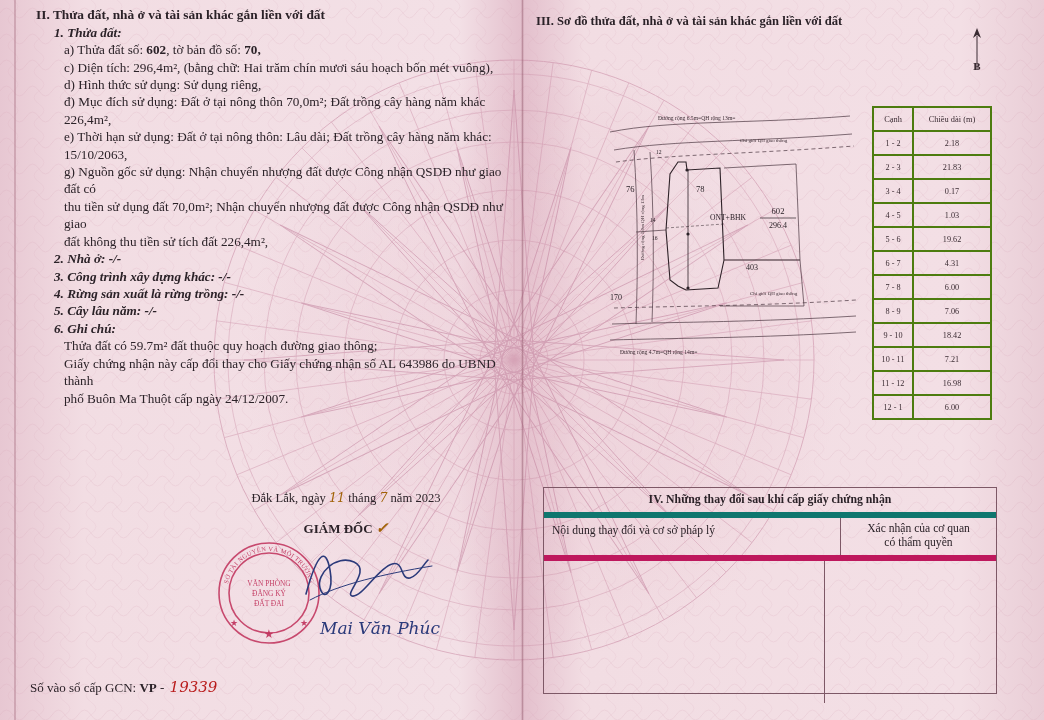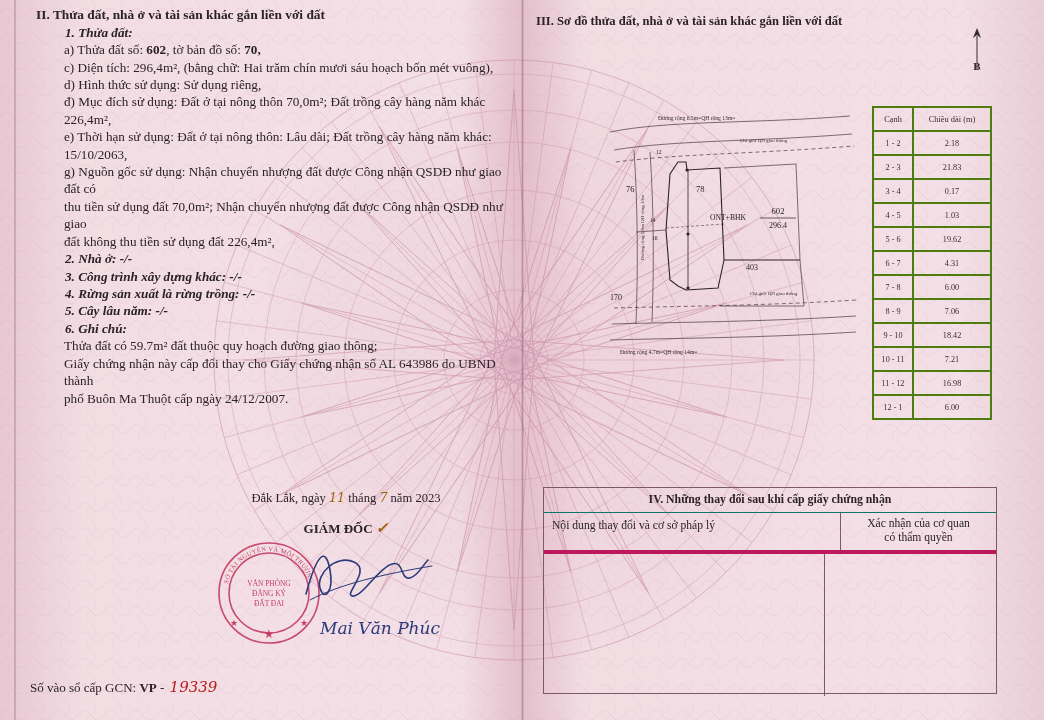--- a/index.html
+++ b/index.html
@@ -40,21 +40,21 @@
   #leftedge {
     position:absolute; left:14px; top:0; width:2px; height:720px;
     background:rgba(160,100,120,0.35);
   }
   
   #sec2 {
     position:absolute; left:36px; top:6px; width:470px;
     color:#2b2228; font-size:13.2px; line-height:1.32;
   }
   #sec2 .h { font-weight:bold; font-size:13.4px; }
-  #sec2 .lvl1 { margin-left:29px;font-style:italic; }
+  #sec2 .lvl1 { margin-left:18px;font-style:italic; }
   #sec2 .lvl2 { margin-left:28px; }
   .it { font-style:italic; }
   .bold { font-weight:bold; }
   
   #sec3 {
     position:absolute; left:536px; top:14px; width:470px;
     color:#2b2228; font-size:12.6px; font-weight:bold;
   }
   
   #northarrow { position:absolute; left:966px; top:24px; width:22px; height:48px; }
@@ -95,23 +95,23 @@
     font-family:"DejaVu Serif", serif; font-style:italic;
   }
   
   #sec4 {
     position:absolute; left:543px; top:487px; width:452px; height:205px;
     border:1px solid #7d5866;
     font-size:11.6px; color:#2b2228;
   }
   #sec4 .title {
     text-align:center; font-weight:bold; padding:4px 0 5px 0;
-    border-bottom:1px solid #0f766e; font-size:11.8px;
-  }
-  #sec4 .hrow { display:flex; border-bottom:4px solid #be185d; }
+    border-bottom:6px solid #0f766e; font-size:11.8px;
+  }
+  #sec4 .hrow { display:flex; border-bottom:6px solid #be185d; }
   #sec4 .c1 { width:280px; border-right:1px solid #7d5866; padding:6px 8px; }
   #sec4 .c2 { flex:1; padding:4px 6px; text-align:center; line-height:1.25; }
   #sec4 .body { display:flex; height:142px; }
   #sec4 .b1 { width:280px; border-right:1px solid #7d5866; }
   #sec4 .b2 { flex:1; }
   
   #footer {
     position:absolute; left:30px; top:678px;
     font-size:13px; color:#2b2228;
   }
@@ -246,21 +246,21 @@
   <div class="lvl2">
     <span>a) Thửa đất số: </span><span class="bold">602</span><span>, tờ bản đồ số: </span><span class="bold">70,</span>
   </div>
   <div class="lvl2">c) Diện tích: 296,4m², (bằng chữ: Hai trăm chín mươi sáu hoạch bốn mét vuông),</div>
   <div class="lvl2">d) Hình thức sử dụng: Sử dụng riêng,</div>
   <div class="lvl2">đ) Mục đích sử dụng: Đất ở tại nông thôn 70,0m²; Đất trồng cây hàng năm khác 226,4m²,</div>
   <div class="lvl2">e) Thời hạn sử dụng: Đất ở tại nông thôn: Lâu dài; Đất trồng cây hàng năm khác:</div>
   <div class="lvl2">15/10/2063,</div>
   <div class="lvl2">g) Nguồn gốc sử dụng: Nhận chuyển nhượng đất được Công nhận QSDĐ như giao đất có</div>
   <div class="lvl2">thu tiền sử dụng đất 70,0m²; Nhận chuyển nhượng đất được Công nhận QSDĐ như giao</div>
-  <div class="lvl2">đất không thu tiền sử dụng đất 226,4m²,</div>
+  <div class="lvl2">đất không thu tiền sử tích đất 226,4m²,</div>
 
   <div class="lvl1 it bold">2. Nhà ở: -/-</div>
   <div class="lvl1 it bold">3. Công trình xây dựng khác: -/-</div>
   <div class="lvl1 it bold">4. Rừng sản xuất là rừng trồng: -/-</div>
   <div class="lvl1 it bold">5. Cây lâu năm: -/-</div>
   <div class="lvl1 it bold">6. Ghi chú:</div>
   <div class="lvl2">Thửa đất có 59.7m² đất thuộc quy hoạch đường giao thông;</div>
   <div class="lvl2">Giấy chứng nhận này cấp đổi thay cho Giấy chứng nhận số AL 643986 do UBND thành</div>
   <div class="lvl2">phố Buôn Ma Thuột cấp ngày 24/12/2007.</div>
 </div>

